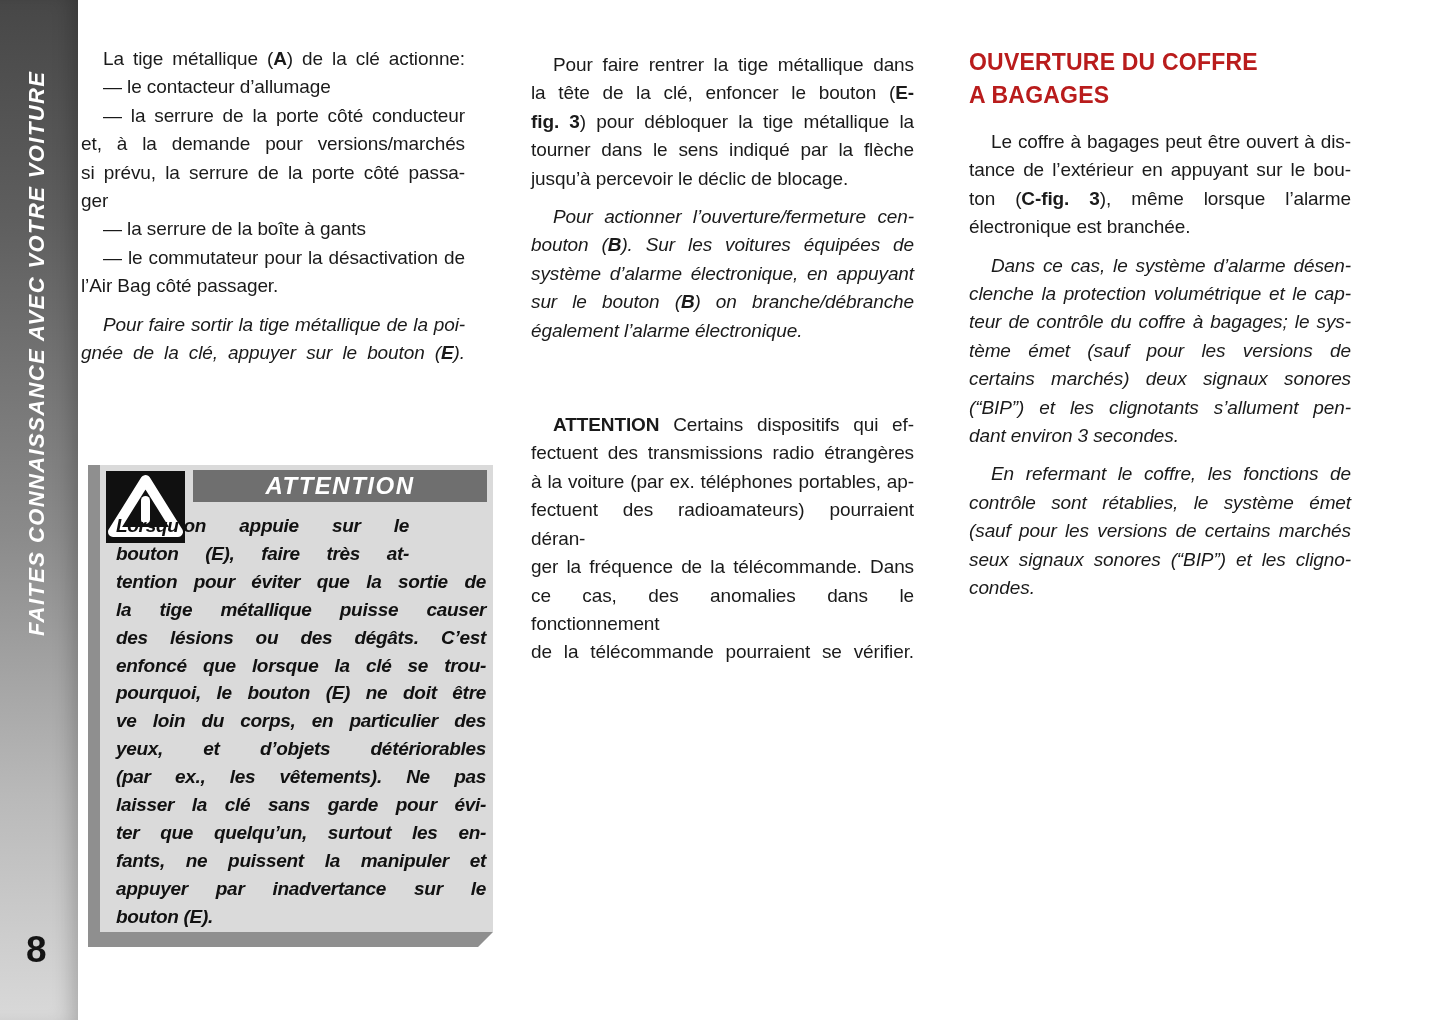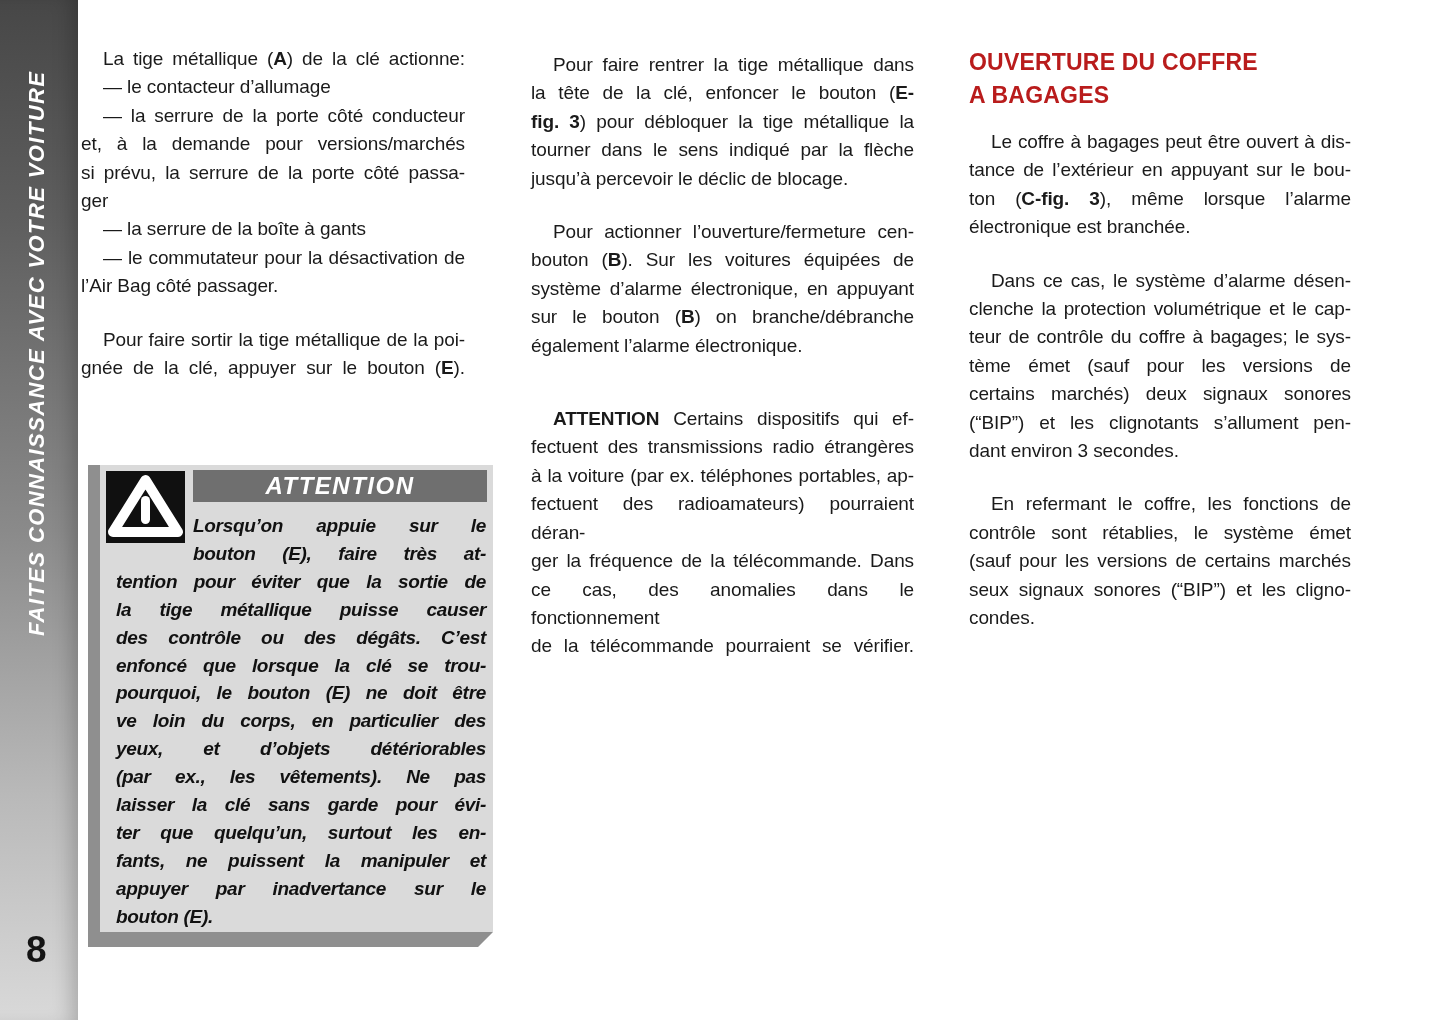--- a/index.html
+++ b/index.html
@@ -15,41 +15,41 @@
              color:#ffffff;font-weight:bold;font-style:italic;font-size:22px;
              letter-spacing:1.4px;white-space:nowrap;line-height:34px;}
   .page-num{position:absolute;left:26px;top:930px;font-size:37px;font-weight:bold;color:#141414;line-height:40px;}
 
   
   .col{position:absolute;}
   #col1{left:81px;top:45px;width:384px;}
   #col2{left:531px;top:51px;width:383px;}
   #col3{left:969px;top:46px;width:382px;}
   .para{margin:0;}
-  .para.gap-sm{margin-top:25px;}
-  .para.gap-lg{margin-top:45px;}
+  .para.gap-sm{margin-top:10px;font-style:italic;}
+  .para.gap-lg{margin-top:66px;}
   .ln{font-size:19px;line-height:28.4px;letter-spacing:-0.1px;
       text-align:justify;text-align-last:justify;}
   .ln.left{text-align-last:left;}
   .ln.ind{text-indent:22px;}
   .ln b{font-weight:bold;}
   .heading{margin:0 0 16px 0;}
   .h-ln{font-size:23px;font-weight:bold;line-height:33px;letter-spacing:0.2px;color:#b91c1c;}
 
   
   .warn-shadow{position:absolute;left:88px;top:465px;width:405px;height:482px;background:#8f8f8f;
                clip-path:polygon(0 0,12px 0,12px 467px,405px 467px,390px 482px,0 482px);}
   .warn-box{position:absolute;left:100px;top:465px;width:393px;height:467px;background:#dadada;overflow:hidden;}
   .warn-icon{position:absolute;left:6px;top:6px;width:79px;height:72px;background:#101010;}
   .warn-icon svg{display:block;width:79px;height:72px;}
   .warn-header{position:absolute;left:93px;top:5px;width:294px;height:32px;background:#6f6f6f;
                color:#ffffff;font-weight:bold;font-style:italic;font-size:24px;line-height:32px;
                text-align:center;letter-spacing:1.5px;}
   .warn-text{position:absolute;left:16px;top:47px;width:370px;}
-  .w-short{margin-left:77px;width:293px;}
+  .w-short{width:293px;}
   .w-ln{font-size:19px;font-weight:bold;font-style:italic;line-height:27.9px;
         letter-spacing:-0.3px;color:#111111;text-align:justify;text-align-last:justify;}
   .w-ln.left{text-align-last:left;}
 </style>
 </head>
 <body>
 
 <div class="page">
 
   <div class="sidebar">
@@ -150,21 +150,21 @@
     </div>
     <div class="warn-header">ATTENTION</div>
     <div class="warn-text">
       <div class="w-short">
           <div class="w-ln">Lorsqu’on appuie sur le</div>
           <div class="w-ln">bouton (E), faire très at-</div>
         </div>
       <div>
           <div class="w-ln">tention pour éviter que la sortie de</div>
           <div class="w-ln">la tige métallique puisse causer</div>
-          <div class="w-ln">des contrôle ou des dégâts. C’est</div>
+          <div class="w-ln">des lésions ou des dégâts. C’est</div>
           <div class="w-ln">enfoncé que lorsque la clé se trou-</div>
           <div class="w-ln">pourquoi, le bouton (E) ne doit être</div>
           <div class="w-ln">ve loin du corps, en particulier des</div>
           <div class="w-ln">yeux, et d’objets détériorables</div>
           <div class="w-ln">(par ex., les vêtements). Ne pas</div>
           <div class="w-ln">laisser la clé sans garde pour évi-</div>
           <div class="w-ln">ter que quelqu’un, surtout les en-</div>
           <div class="w-ln">fants, ne puissent la manipuler et</div>
           <div class="w-ln">appuyer par inadvertance sur le</div>
           <div class="w-ln left">bouton (E).</div>

